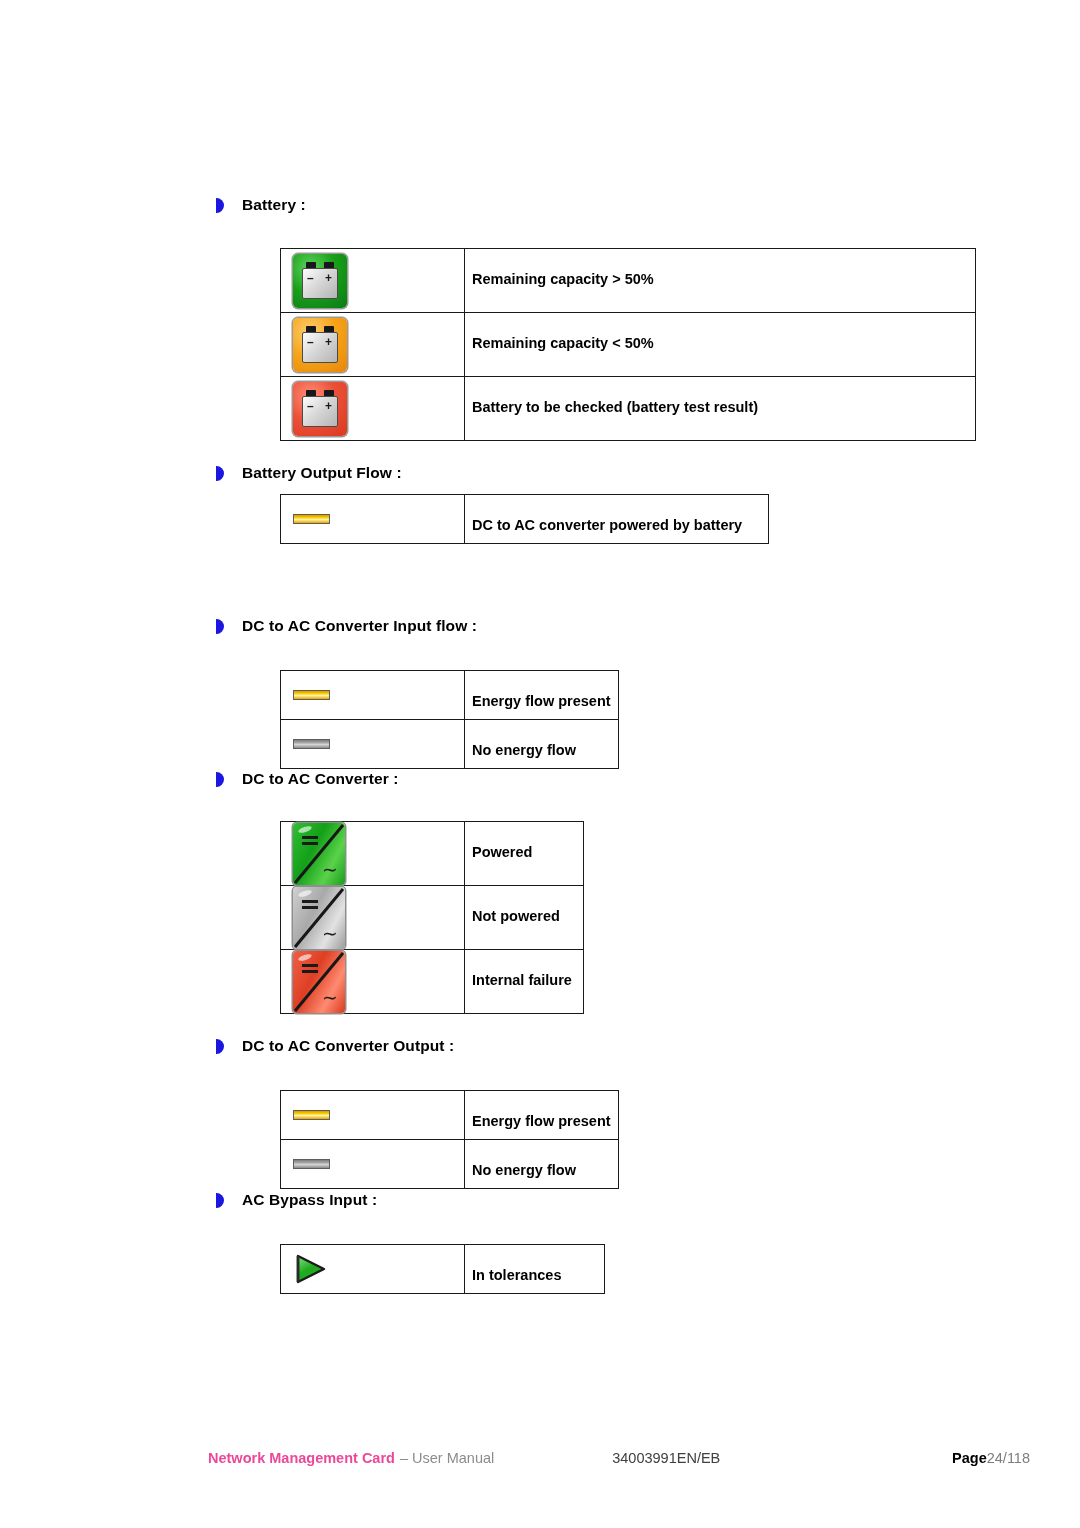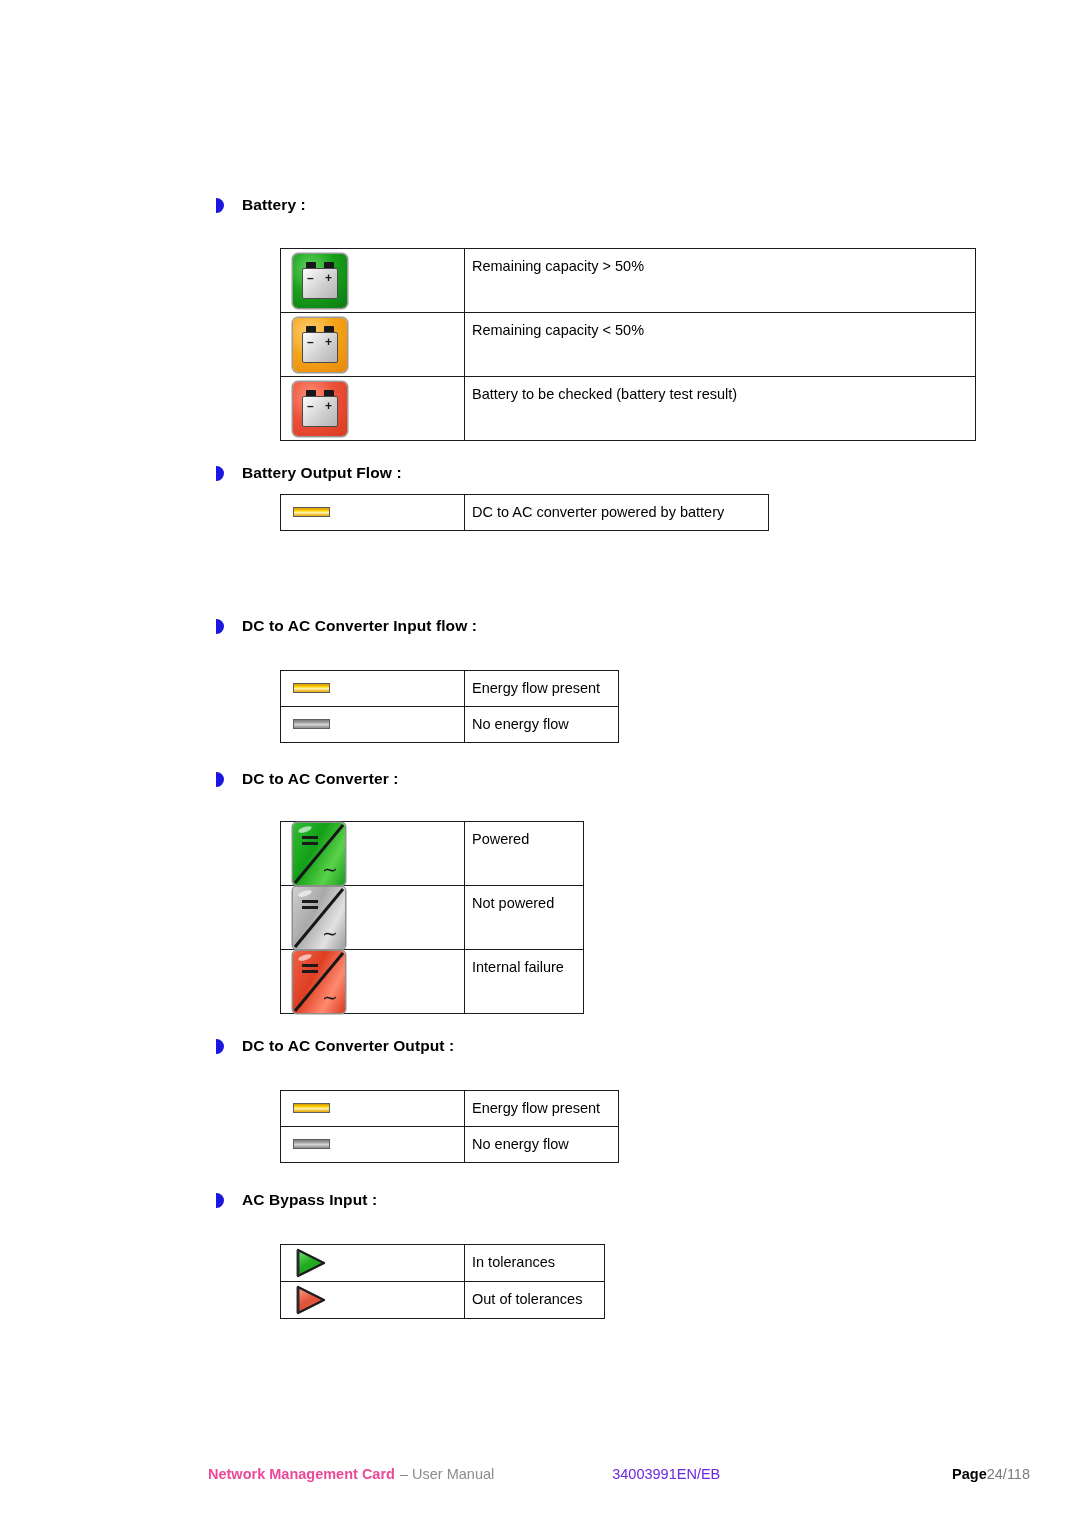--- a/index.html
+++ b/index.html
@@ -52,23 +52,23 @@
     padding: 0;
     vertical-align: top;
   }
   .icon-table td.cell-icon {
     text-align: left;
     vertical-align: middle;
     padding-left: 12px;
   }
   .icon-table td.cell-text {
     font-size: 14.5px;
-    font-weight: normal;
+    font-weight: bold;
     line-height: 1.72;
-    padding: 5px 0 5px 7px;
+    padding: 18px 0 5px 7px;
     vertical-align: top;
   }
 
   
   .bat-icon {
     width: 54px;
     height: 54px;
     border-radius: 5px;
     position: relative;
     box-shadow: 0 0 0 1.5px #9a9a9a;
@@ -172,21 +172,21 @@
     position: absolute;
     left: 208px;
     right: 50px;
     top: 1450px;
     font-size: 14.5px;
     display: flex;
     align-items: baseline;
   }
   .footer .f-title { font-weight: bold; color: #ec4899; }
   .footer .f-sub   { color: #8c8c8c; margin-left: 5px; }
-  .footer .f-code  { color: #6d28d9; margin-left: 118px; margin-top: 16px; }
+  .footer .f-code  { color: #404040; margin-left: 118px; }
   .footer .f-page-wrap { margin-left: auto; white-space: nowrap; }
   .footer .f-page  { font-weight: bold; color: #000000; }
   .footer .f-pagenum { color: #7d7d7d; }
 </style>
 </head>
 <body>
 
 <div class="page">
   <div id="sections-root">
       <div class="section-head" style="left: 208px; top: 196px;">
@@ -373,36 +373,20 @@
                       <stop offset="55%" stop-color="#1faa1f"></stop>
                       <stop offset="100%" stop-color="#1faa1f"></stop>
                     </linearGradient>
                   </defs>
                   <polygon points="5,3 31,16 5,29" fill="url(#ggreen)" stroke="#1c1c1c" stroke-width="2.4" stroke-linejoin="round"></polygon>
                   <line x1="5" y1="3" x2="5" y2="29" stroke="#2a2a2a" stroke-width="2.6"></line>
                 </svg></span>
             </td>
             <td class="cell-text">In tolerances</td>
           </tr>
-          <tr>
-            <td class="cell-icon" style="height: 36px;">
-              <span class="tri-icon"><svg xmlns="http://www.w3.org/2000/svg" viewBox="0 0 34 32" width="34" height="32">
-                  <defs>
-                    <linearGradient id="gred" x1="0" y1="0" x2="0.6" y2="1">
-                      <stop offset="0%" stop-color="#ffa48e"></stop>
-                      <stop offset="55%" stop-color="#e2543a"></stop>
-                      <stop offset="100%" stop-color="#e2543a"></stop>
-                    </linearGradient>
-                  </defs>
-                  <polygon points="5,3 31,16 5,29" fill="url(#gred)" stroke="#1c1c1c" stroke-width="2.4" stroke-linejoin="round"></polygon>
-                  <line x1="5" y1="3" x2="5" y2="29" stroke="#2a2a2a" stroke-width="2.6"></line>
-                </svg></span>
-            </td>
-            <td class="cell-text">Out of tolerances</td>
-          </tr>
         </tbody>
       </table>
     </div>
 
   <div class="footer">
     <span class="f-title">Network Management Card</span>
     <span class="f-sub">– User Manual</span>
     <span class="f-code">34003991EN/EB</span>
     <span class="f-page-wrap">
       <span class="f-page">Page</span><span class="f-pagenum">24/118</span>

